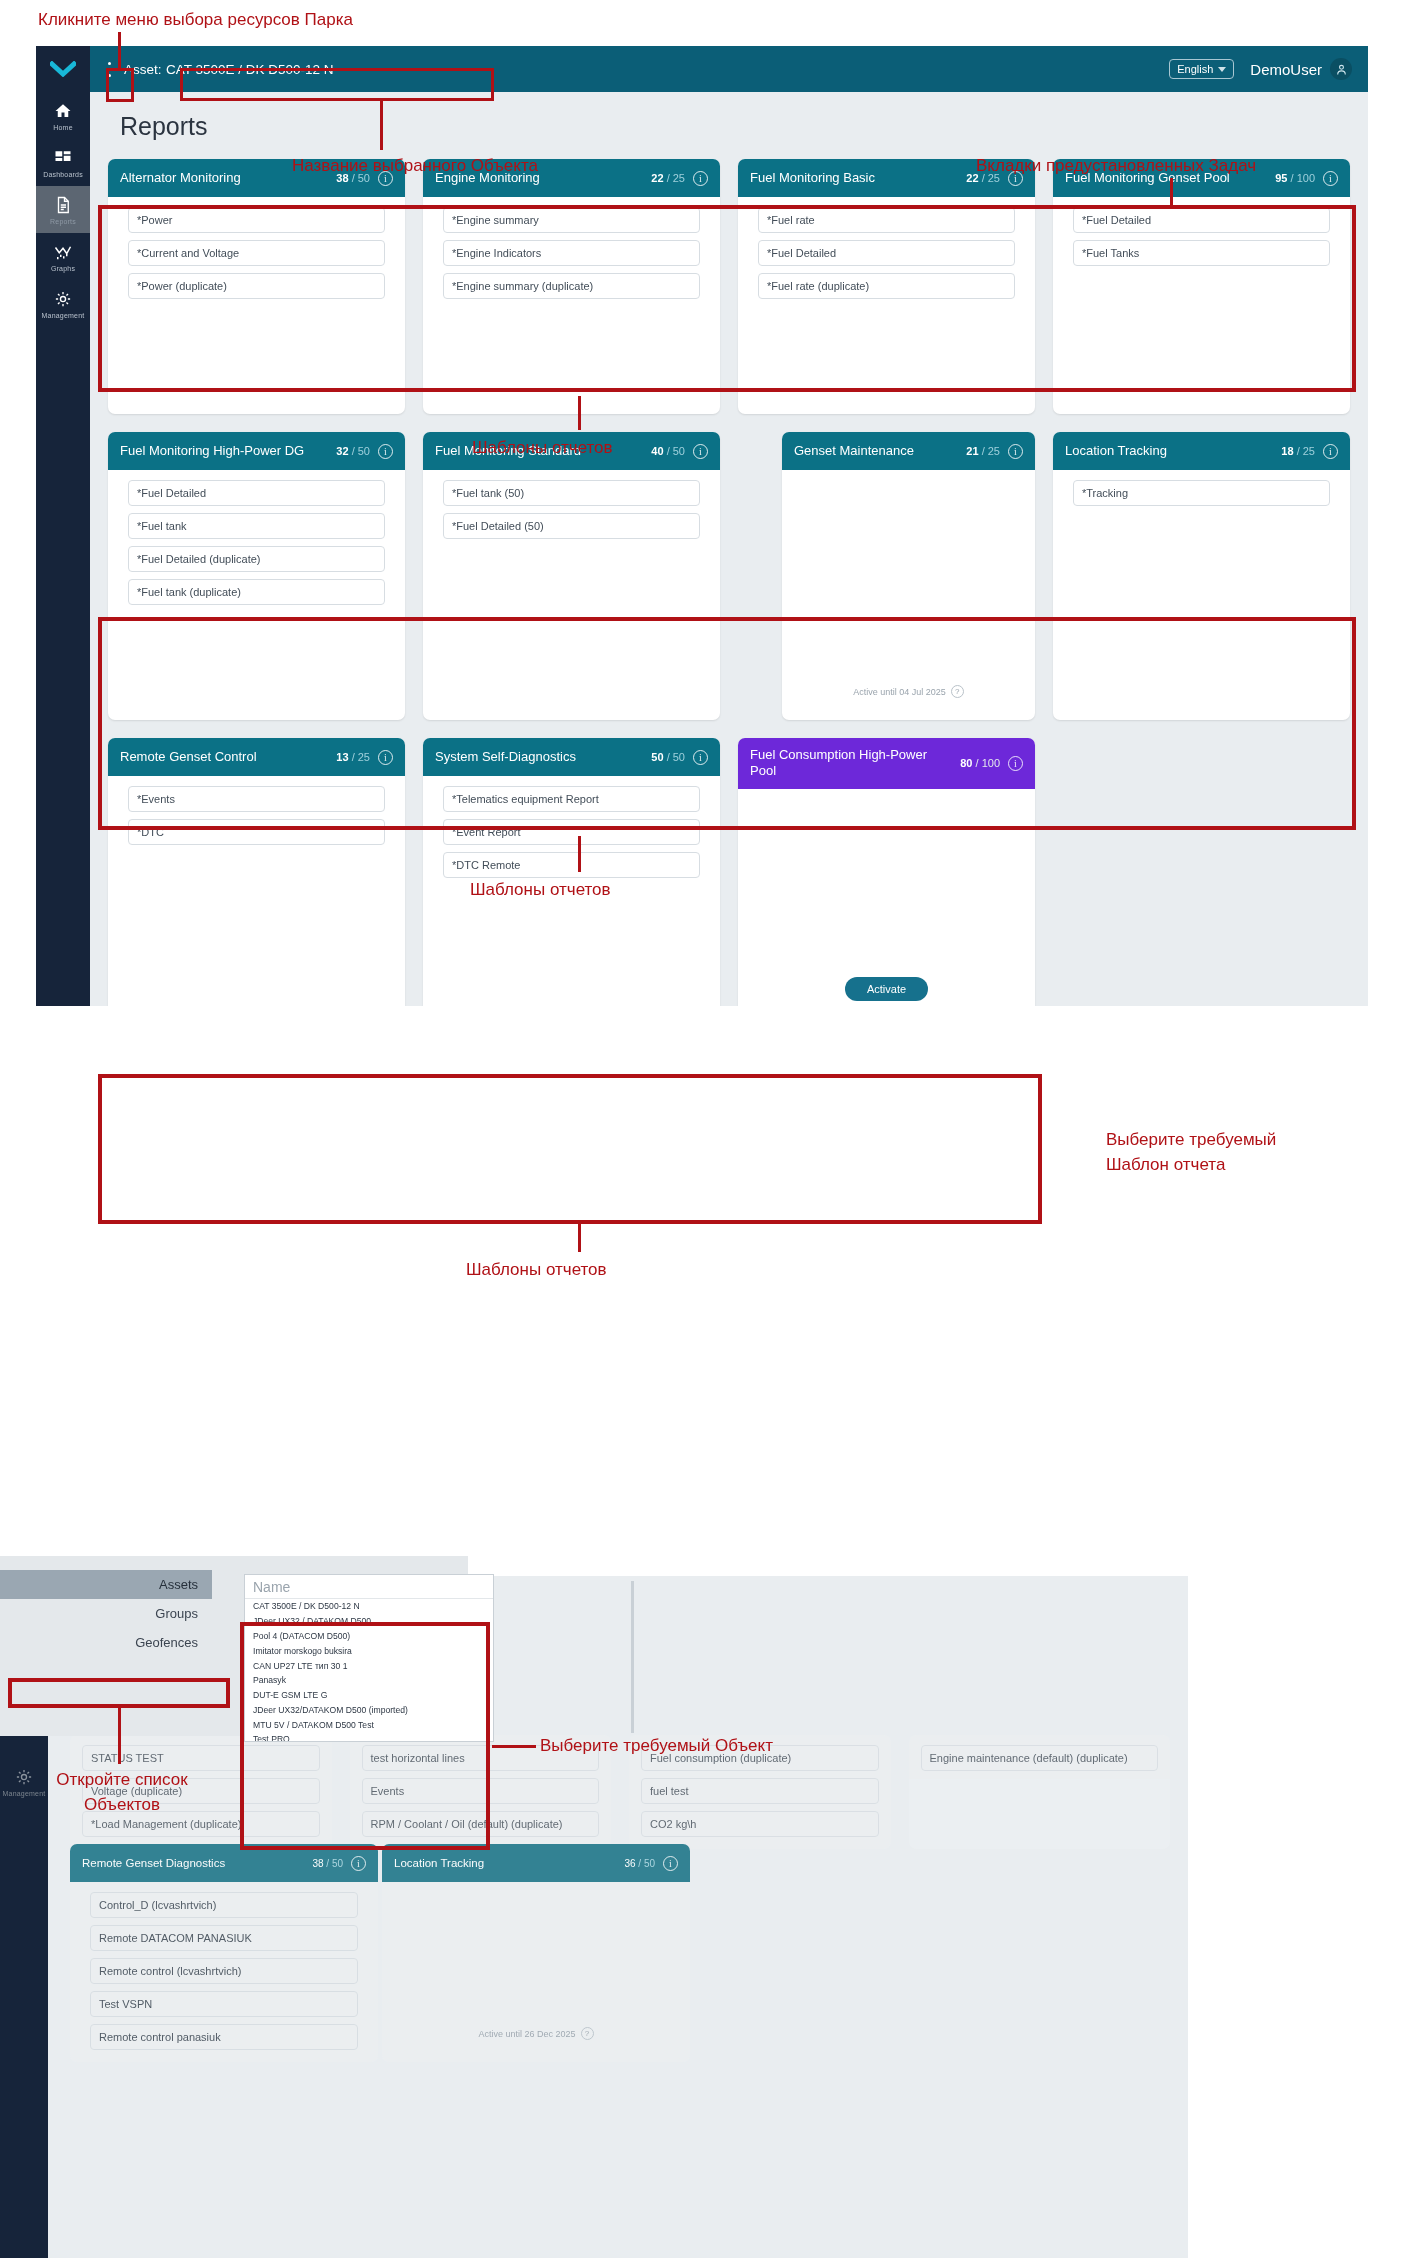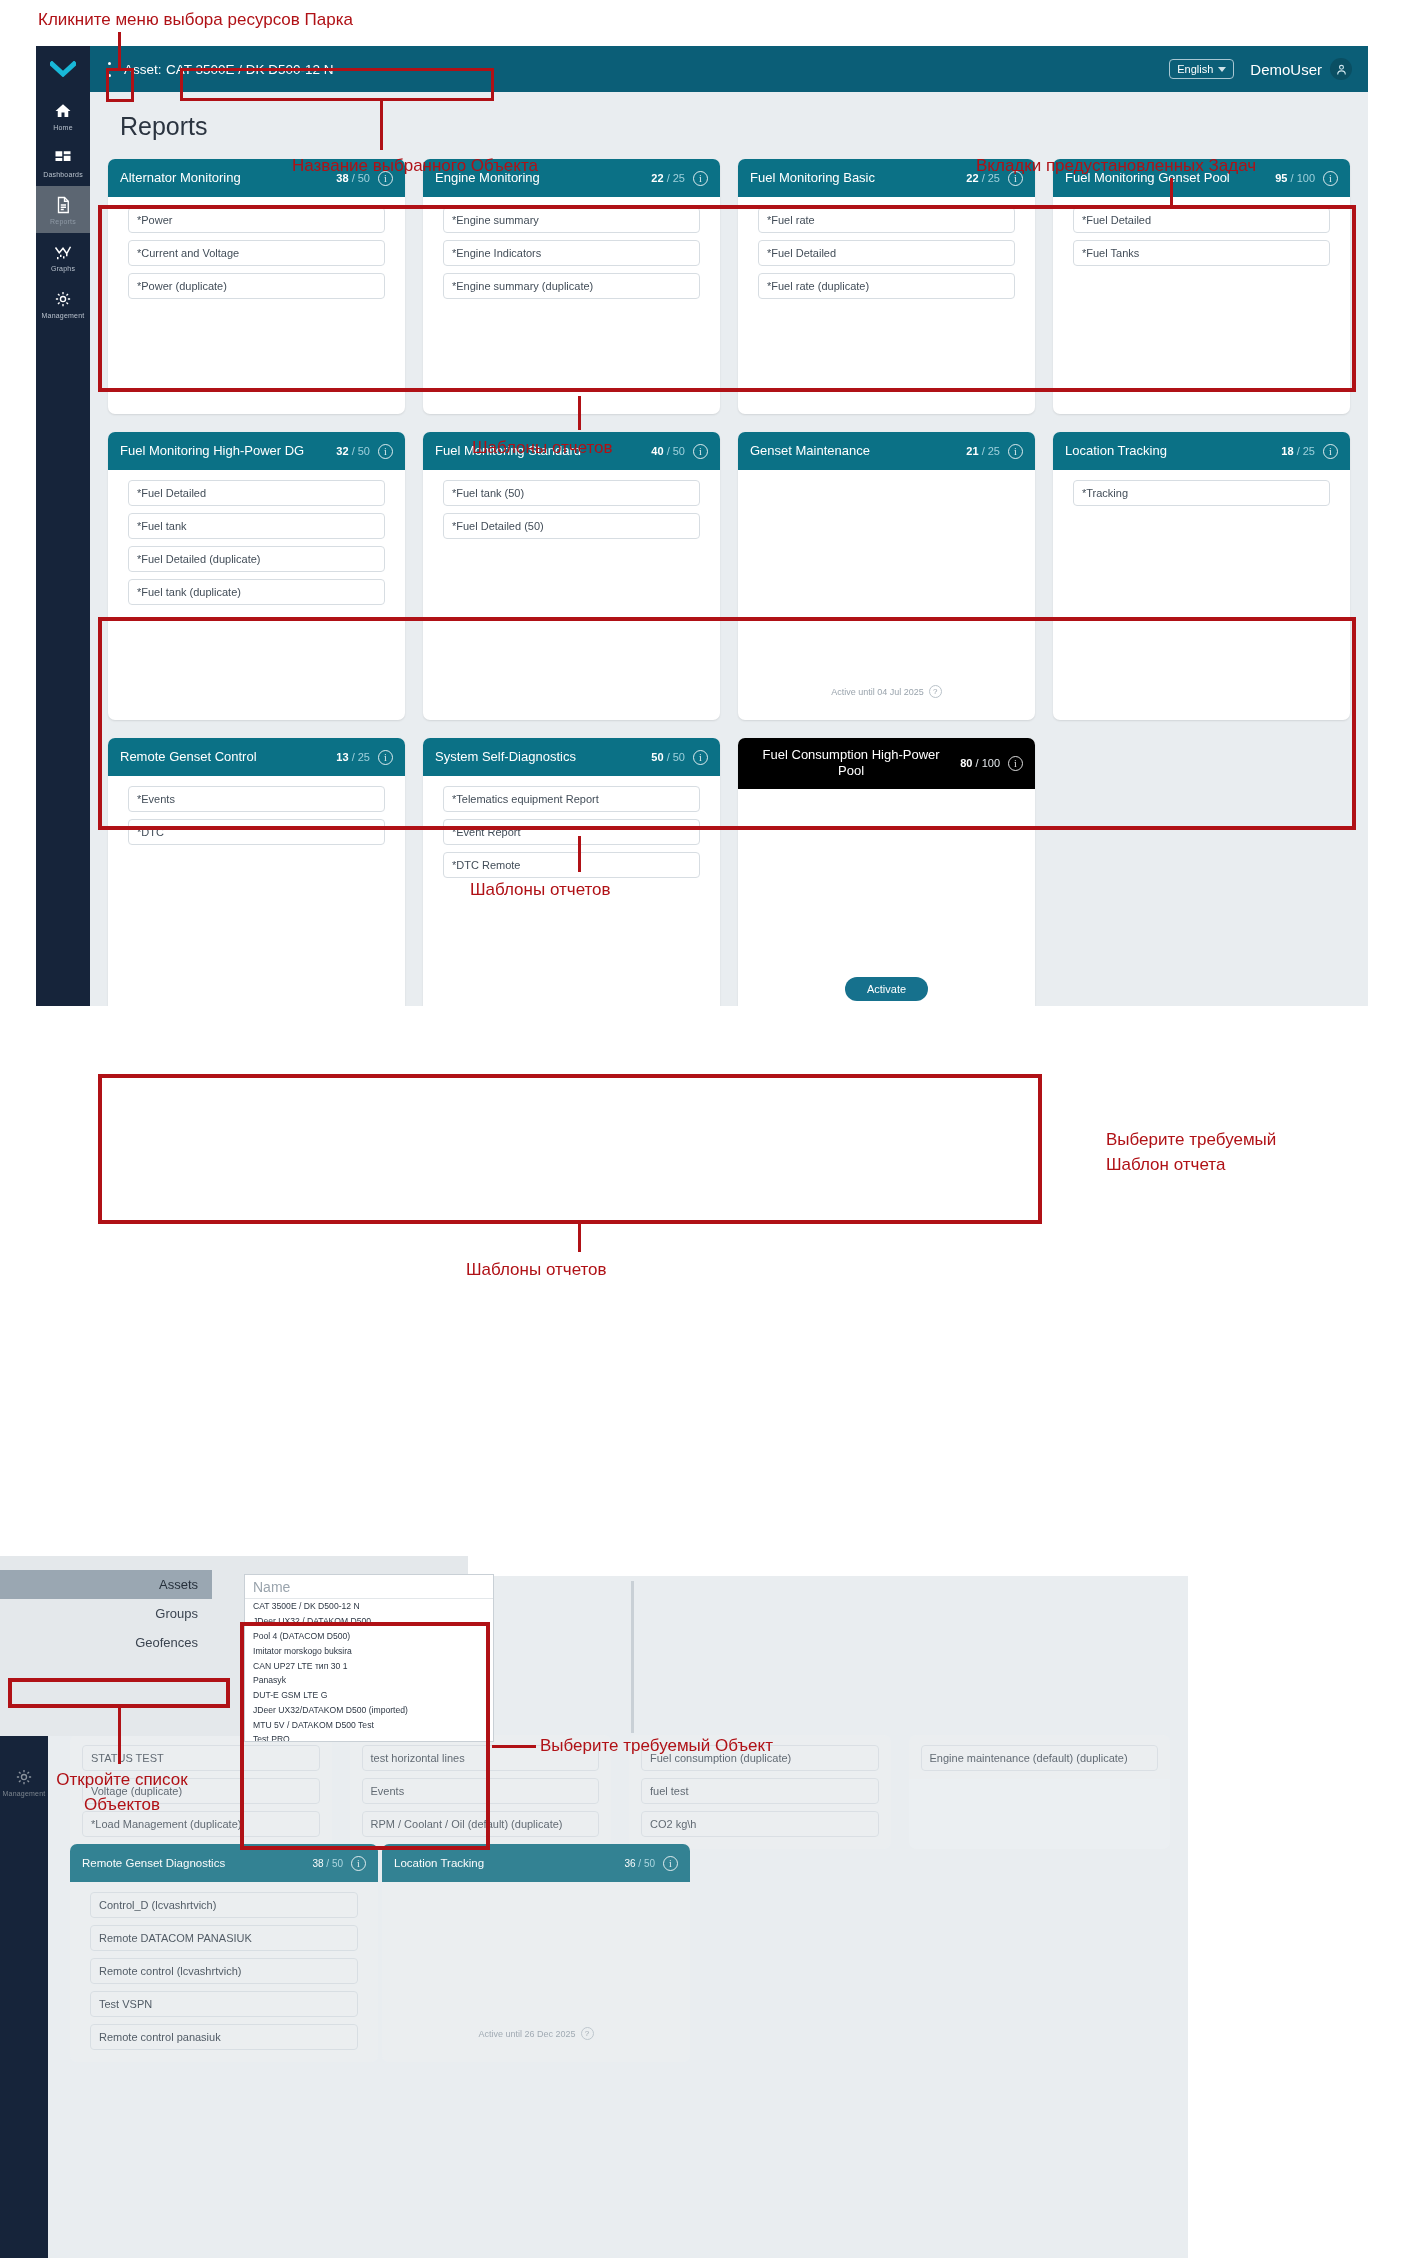--- a/index.html
+++ b/index.html
@@ -78,21 +78,21 @@
   .grid{ display:grid; grid-template-columns:repeat(4, 1fr); gap:18px; margin-top:18px; }
   .card{
     background:#ffffff; border-radius:7px; overflow:hidden;
     box-shadow:0 1px 2px rgba(0,0,0,.10);
     display:flex; flex-direction:column;
   }
   .card-hd{
     background:#0b7186; color:#fff; padding:9px 12px; display:flex; align-items:center;
     min-height:38px; gap:8px;
   }
-  .card-hd.muted{ background:#000000;text-align:center; }
+  .card-hd.muted{ background:#6d28d9; }
   .card-hd .ttl{ font-size:13px; line-height:1.25; flex:1; }
   .card-hd .cnt{ font-size:11px; font-weight:bold; white-space:nowrap;}
   .card-hd .cnt span{ font-weight:normal; color:#9fd0dc; }
   .card-hd.muted .cnt span{ color:#e3e8ec; }
   .info-i{
     width:15px;height:15px;border-radius:50%;border:1px solid rgba(255,255,255,.85);
     display:flex;align-items:center;justify-content:center;font-size:10px;
     color:rgba(255,255,255,.9); font-family:"Liberation Serif", serif; flex:none;
   }
   .card-body{ padding:10px 20px 12px; flex:1; display:flex; flex-direction:column; gap:7px;}
@@ -318,21 +318,21 @@
           <div class="card-hd">
             <div class="ttl">Fuel Monitoring Standard</div>
             <div class="cnt"><span style="font-weight: bold; color: rgb(255, 255, 255);">40</span><span> / </span><span>50</span></div>
             <div class="info-i">i</div>
           </div>
           <div class="card-body">
             <div class="tpl">*Fuel tank (50)</div>
             <div class="tpl">*Fuel Detailed (50)</div>
           </div>
         </div>
-        <div class="card" style="min-height: 288px;">
+        <div class="card" style="min-height: 288px; margin-left: 44px;">
           <div class="card-hd">
             <div class="ttl">Genset Maintenance</div>
             <div class="cnt"><span style="font-weight: bold; color: rgb(255, 255, 255);">21</span><span> / </span><span>25</span></div>
             <div class="info-i">i</div>
           </div>
           <div class="card-body">
             <div class="card-foot">
               <span class="foot-txt">Active until 04 Jul 2025</span>
               <span class="q-i">?</span>
             </div>

